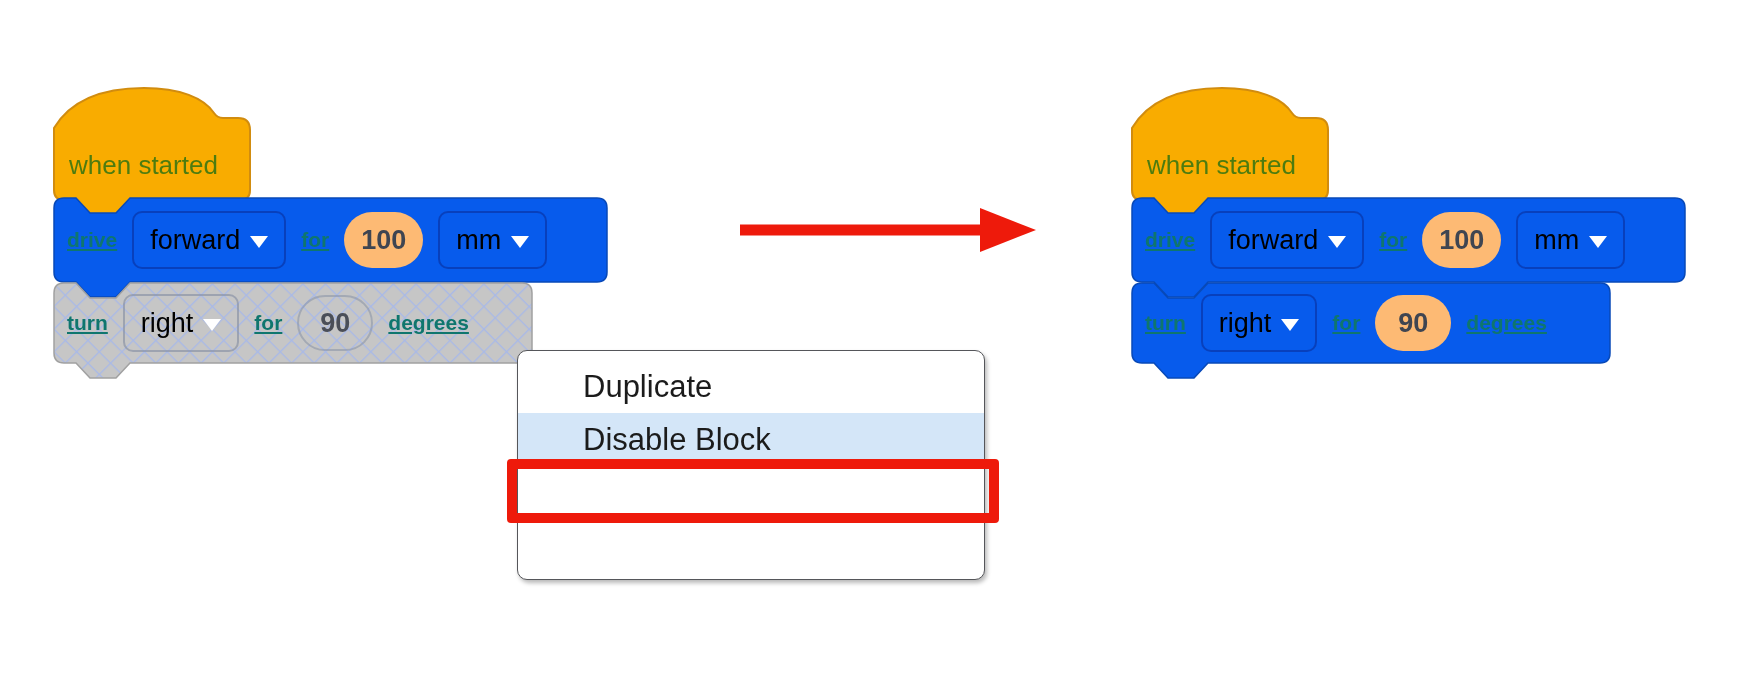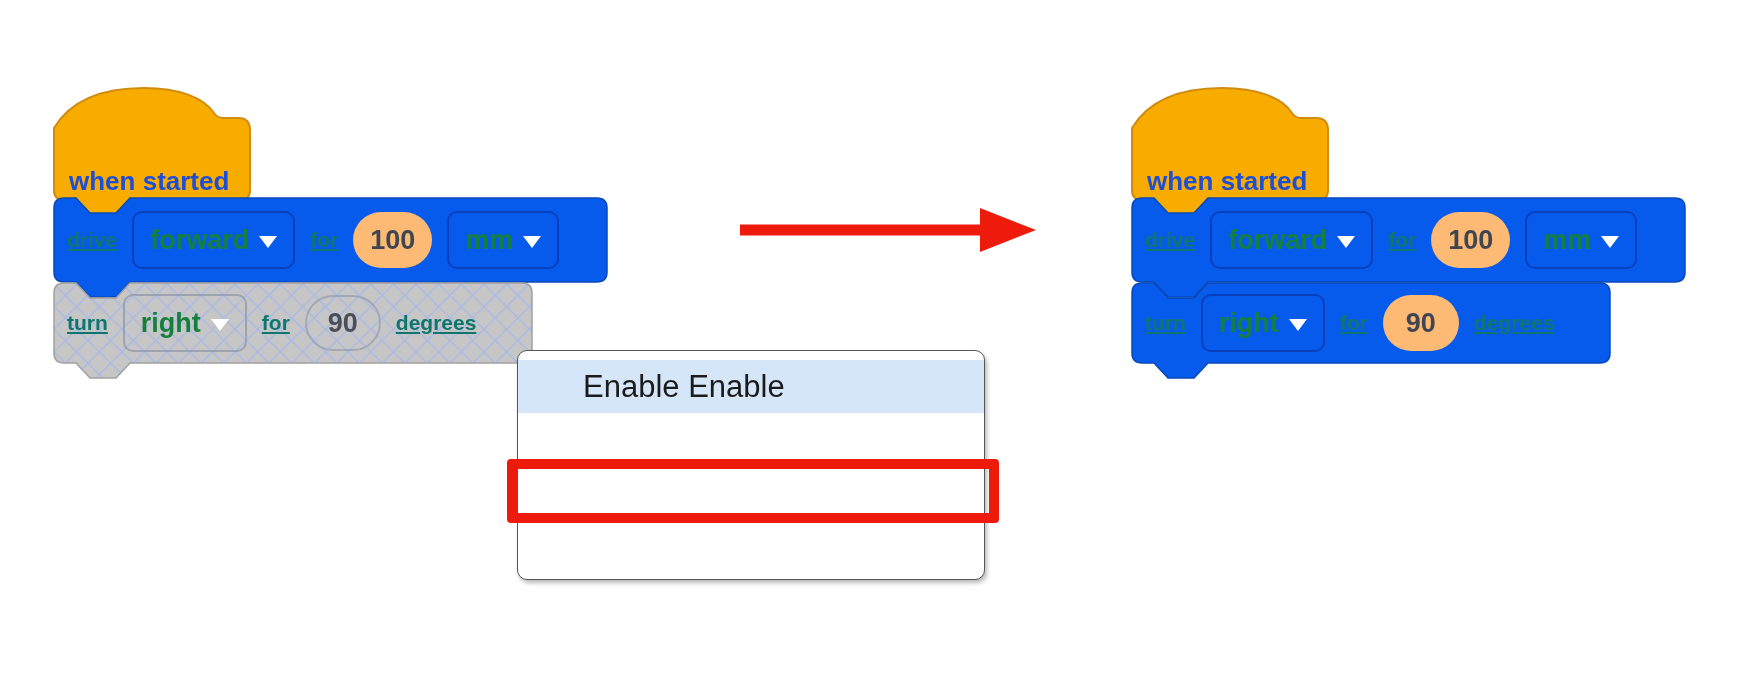--- a/index.html
+++ b/index.html
@@ -15,29 +15,29 @@
           font-family:"Liberation Sans", sans-serif; overflow:hidden;}
 
   .stack{position:absolute;}
   .block{position:absolute;}
   .block > svg{position:absolute; left:-1px; top:-1px; overflow:visible;}
   .shape-blue{fill:var(--block-blue); stroke:var(--block-blue-border); stroke-width:1.5;}
   .shape-orange{fill:var(--hat-orange); stroke:var(--hat-orange-border); stroke-width:2;}
   .shape-hatch{fill:url(#hatchPattern); stroke:var(--disabled-gray-border); stroke-width:1.5;}
 
   .hat-block{width:196px; height:126px;}
-  .hat-label{position:absolute; left:15px; top:62px; color:#1d4ed8; font-size:26px;
-             font-weight:bold; white-space:nowrap;margin-top:16px;}
+  .hat-label{position:absolute; left:15px; top:62px; color:#4d7c0f; font-size:26px;
+             font-weight:normal; white-space:nowrap;}
 
   .stmt-overlay{position:absolute; left:0; top:0; display:flex; align-items:center;
                 gap:15px; padding:0 13px; white-space:nowrap;}
   .blk-label{color:#0f766e; font-size:21px; font-weight:bold;text-decoration:underline;}
   .dropdown{display:flex; align-items:center; gap:10px; height:58px; padding:0 16px;
             border:2px solid rgba(8,60,180,0.85); border-radius:10px; cursor:pointer;}
-  .dropdown .dd-text{color:#15803d; font-size:27px; font-weight:bold;}
+  .dropdown .dd-text{color:#000000; font-size:27px; font-weight:normal;}
   .caret{width:0; height:0; border-left:9px solid transparent;
          border-right:9px solid transparent; border-top:12px solid #fff; margin-top:3px;}
   .pill{display:flex; align-items:center; justify-content:center; min-width:76px;
         height:56px; padding:0 17px; background:#fdba74; border-radius:28px;
         color:var(--pill-text); font-size:27px; font-weight:bold;}
 
   .disabled-blk .dropdown{border-color:rgba(135,145,165,0.65); background:transparent;}
   .disabled-blk .pill{background:transparent; border:2px solid rgba(135,145,165,0.55);
                       color:var(--pill-text-disabled);}
 
@@ -120,21 +120,22 @@
       </div>
     </div>
   </div>
 
   <svg class="arrow-svg" width="300" height="46" viewBox="0 0 300 46">
     <line x1="2" y1="23" x2="246" y2="23" stroke="var(--arrow-red)" stroke-width="11"></line>
     <polygon points="242,1 242,45 298,23" fill="var(--arrow-red)"></polygon>
   </svg>
 
   <div class="context-menu">
-    <div class="menu-item highlighted">Enable Enable</div>
+    <div class="menu-item">Duplicate</div>
+    <div class="menu-item highlighted">Disable Block</div>
   </div>
 
   <div class="annotation-box"></div>
 
   <div class="stack" style="left:1132px; top:88px; width:620px; height:300px;">
 
     <div class="block hat-block" style="left:0; top:0;">
       <svg width="198" height="128" viewBox="-1 -1 198 128">
         <path class="shape-orange" d="M 0 40 C 18 10 52 0 90 0 C 126 0 150 10 160 25 C 162 28 165 30 169 30 H 184 Q 196 30 196 42 V 102 Q 196 112 186 112 H 76 L 62 126 H 36 L 22 112 H 10 Q 0 112 0 102 Z"></path>
       </svg>

